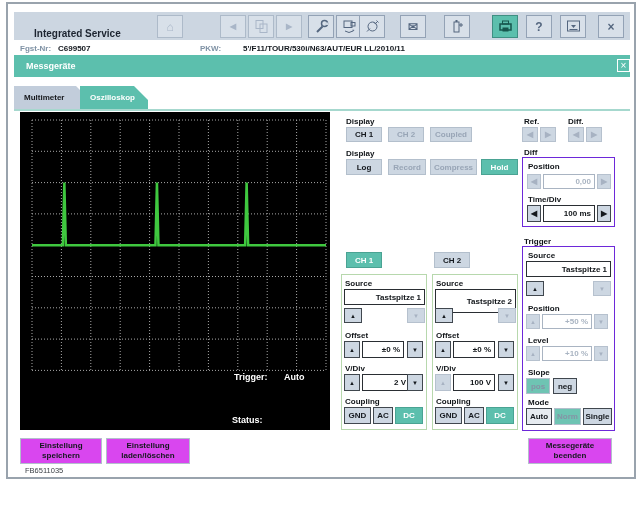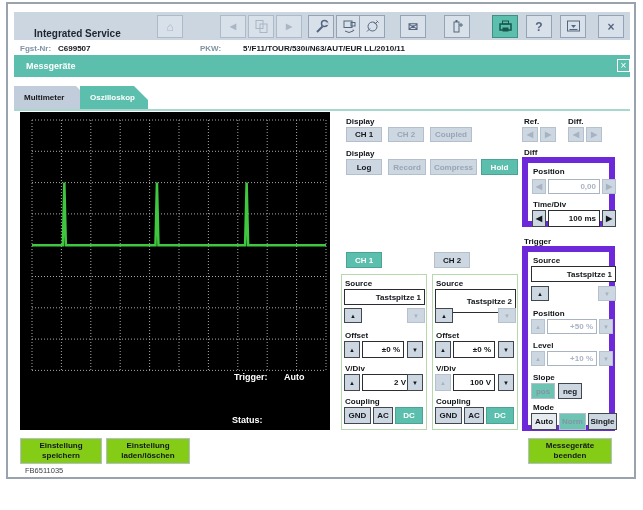--- a/index.html
+++ b/index.html
@@ -46,25 +46,25 @@
   .teal-dis { background:#6ec4b3; border:1px solid #b3bfcc; color:#8593a5; cursor:default; }
   .sm { background:#cdd7e2; border:1px solid #40474e; color:#14181d; }
   .sm.dis { border-color:#b6c1ce; color:#a7b2c2; cursor:default; }
   .sm.lt { background:#e6ebf0; }
   .arr { font-size:6px; }
   .arr2 { font-size:8px; }
   .field { position:absolute; background:#fff; border:1px solid #2a2e33; font-size:8px;
            font-weight:bold; color:#101418; text-align:right; padding:0 3px; display:flex;
            align-items:center; justify-content:flex-end; }
   .field.dis { border-color:#a9b4c2; color:#a9b4c2; }
-  .box { position:absolute; background:#fff; border:6px solid #6d28d9; }
+  .box { position:absolute; background:#fff; border:1px solid #6d28d9; }
   .box.green { border:1px solid #b7d8ad; }
   .box .lbl { font-size:8px; }
   
-  .foot-btn { position:absolute; top:438px; height:26px; background:#84cc16; border:1px solid #b3bfcc;
+  .foot-btn { position:absolute; top:438px; height:26px; background:#d946ef; border:1px solid #b3bfcc;
               color:#14181d; font-size:8px; font-weight:bold; display:flex; flex-direction:column;
               align-items:center; justify-content:center; line-height:1.3; cursor:pointer; }
   .figid { position:absolute; left:13px; top:466px; font-size:7.5px; color:#3a3f45;padding-left:12px; }
   .caption { position:absolute; left:3px; top:487px; font-size:12.5px; font-weight:bold; color:#000; }
 </style>
 </head>
 <body>
 
 <div class="page">
   <div class="frame"></div>

